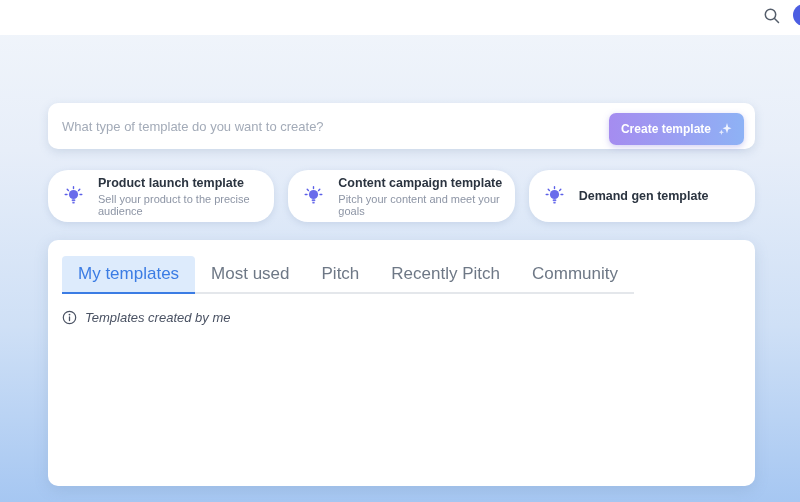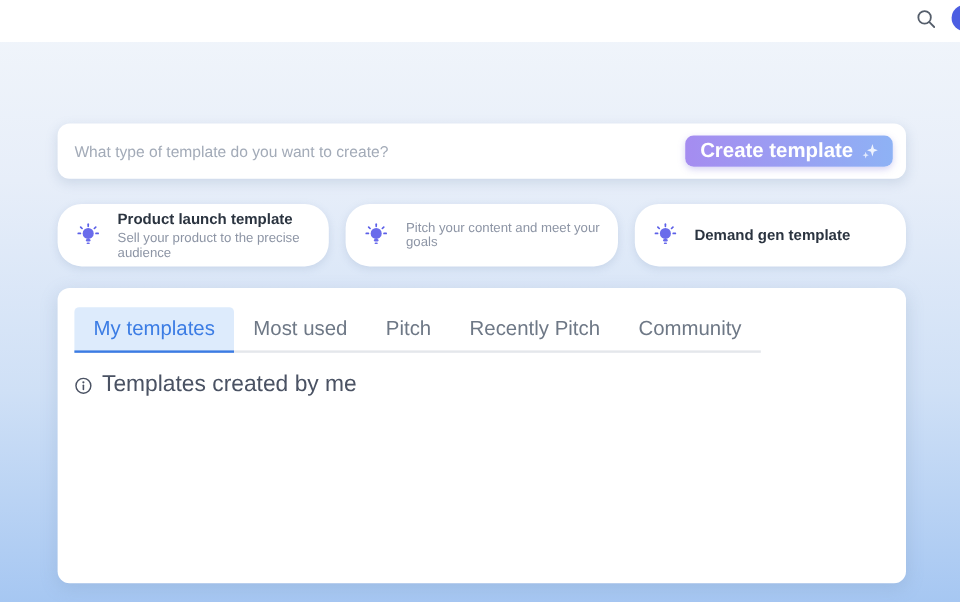--- a/index.html
+++ b/index.html
@@ -32,25 +32,25 @@
     background: #ffffff; border-radius: 10px;
     box-shadow: 0 3px 10px rgba(110, 135, 175, 0.22);
   }
   .hero-input {
     position: absolute; left: 14px; top: 0; width: 555px; height: 46px;
     border: none; outline: none; font-size: 13px; color: #3a4250;
     font-family: "Liberation Sans", sans-serif; background: transparent;
   }
   .hero-input::placeholder { color: #a3abb8; opacity: 1; }
   .create-btn {
-    position: absolute; right: 11px; top: 10px; height: 26px; padding: 0 12px;
+    position: absolute; right: 11px; top: 10px; height: 32px; padding: 0 12px;
     display: inline-flex; align-items: center; gap: 7px;
     background: linear-gradient(90deg, #a58cf0 0%, #8eb2f5 100%);
     border: none; border-radius: 7px; cursor: pointer;
-    color: #ffffff; font-size: 17px; font-weight: bold;
+    color: #ffffff; font-size: 12px; font-weight: bold;
     font-family: "Liberation Sans", sans-serif;
     box-shadow: 0 2px 6px rgba(130, 120, 220, 0.35);
     justify-content: space-between;
   }
 
   
   .cards-row {
     position: absolute; left: 48px; top: 170px; width: 707px; height: 52px;
     display: flex; gap: 14px;
   }
@@ -81,21 +81,21 @@
   .tab.active {
     background: #ddebfc; color: #3b7ce4; border-radius: 4px 4px 0 0;
   }
   .tab.active::after {
     content: ""; position: absolute; left: 0; right: 0; bottom: -2px;
     height: 2.5px; background: #3b7ce4;
   }
   .empty-row {
     margin-top: 16px; display: flex; align-items: center; gap: 8px;
   }
-  .empty-text { font-size: 19px; color: #4a5263; }
+  .empty-text { font-size: 13px; color: #4a5263; font-style: italic; }
 </style>
 </head>
 <body>
 
 <div class="root">
 
   <div class="topbar">
     <button class="search-btn">
       <span>
         <svg width="18" height="18" viewBox="0 0 18 18">
@@ -152,20 +152,21 @@
             <line x1="17.8" y1="4.2" x2="16.6" y2="5.4"></line>
             <line x1="3.2" y1="9.5" x2="5.0" y2="9.5"></line>
             <line x1="19.8" y1="9.5" x2="18.0" y2="9.5"></line>
           </g>
           <circle cx="11.5" cy="9.5" r="4.6" fill="#6a6ceb"></circle>
           <rect x="9.6" y="14.2" width="3.8" height="2.1" rx="1" fill="#6a6ceb"></rect>
           <rect x="10.2" y="17" width="2.6" height="1.4" rx="0.7" fill="#6a6ceb"></rect>
         </svg>
       </span>
       <span class="sugg-text">
+        <span class="sugg-title">Content campaign template</span>
         <span class="sugg-sub">Pitch your content and meet your goals</span>
       </span>
     </div>
 
     <div class="sugg-card">
       <span style="display:inline-flex;">
         <svg width="23" height="23" viewBox="0 0 23 23">
           <g stroke="#5b5fe8" stroke-width="1.4" stroke-linecap="round">
             <line x1="11.5" y1="1.8" x2="11.5" y2="3.6"></line>
             <line x1="5.2" y1="4.2" x2="6.4" y2="5.4"></line>

